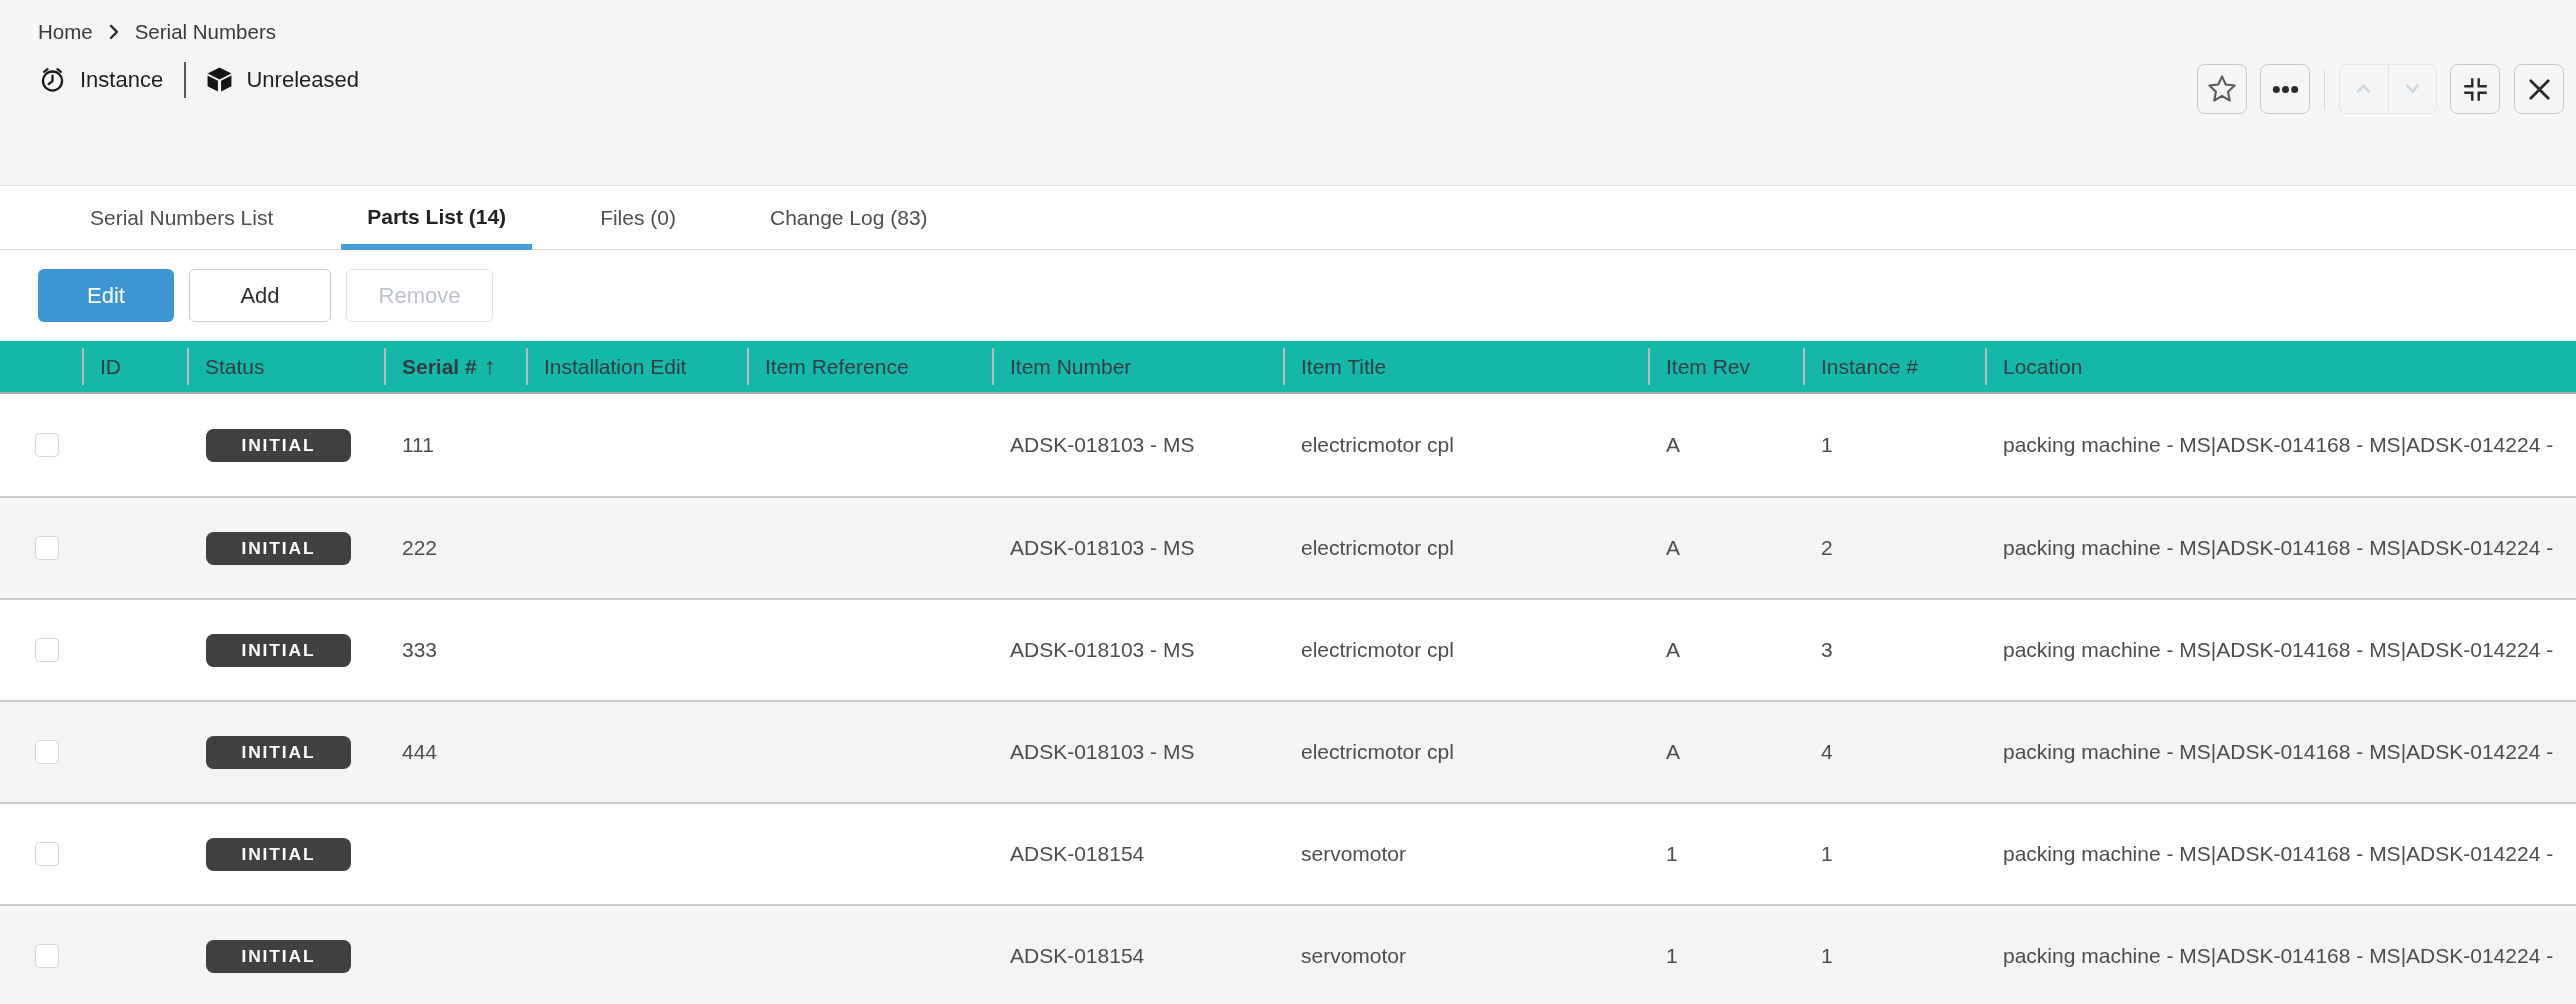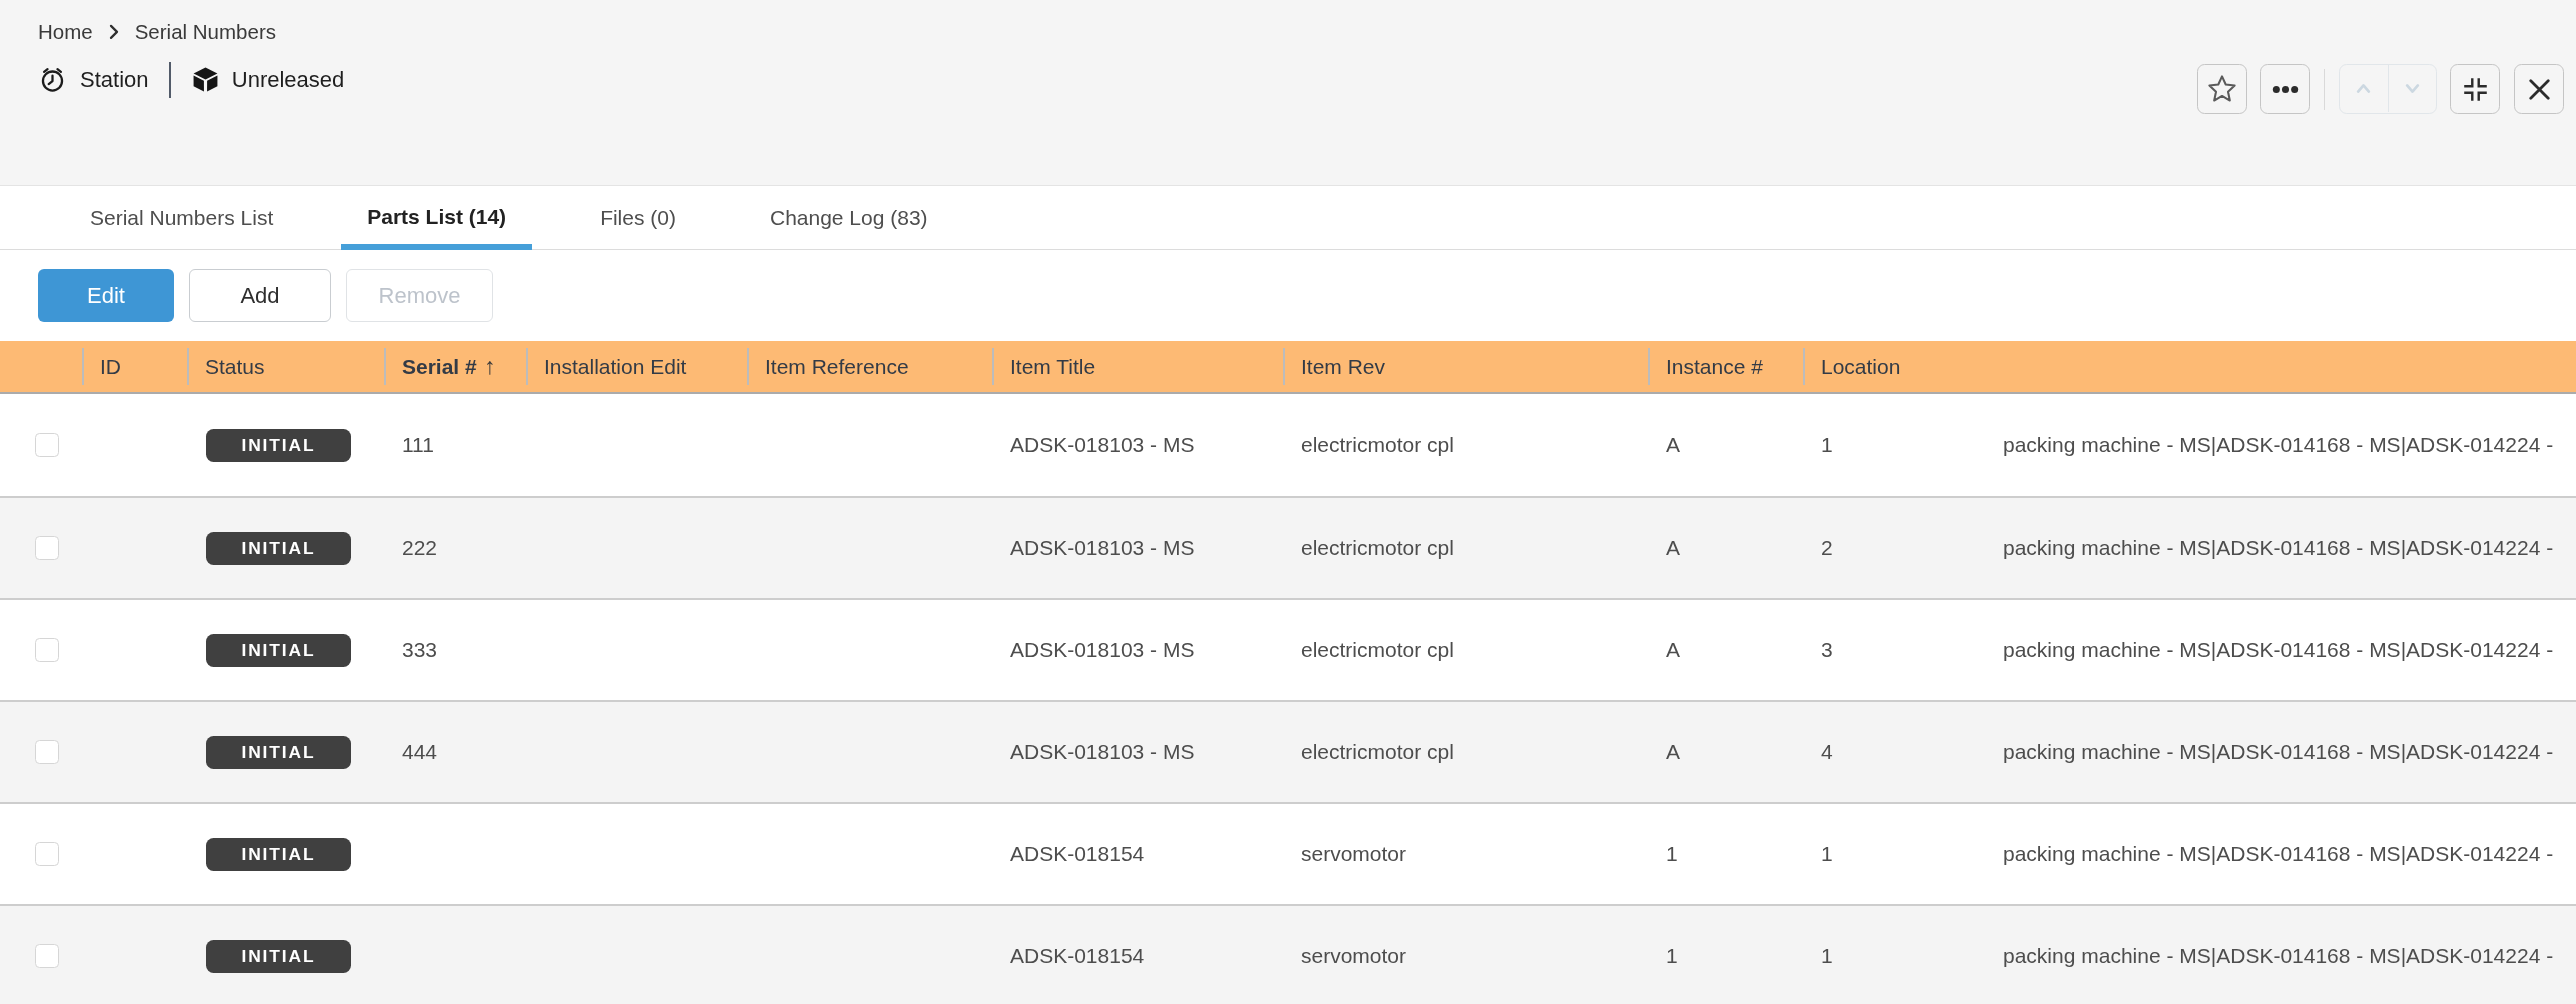--- a/index.html
+++ b/index.html
@@ -35,21 +35,21 @@
 
   
   .toolbar { height:91px; background:#ffffff; display:flex; gap:15px; padding:19px 12px 0 38px; }
   .btn { height:53px; border-radius:6px; font-size:22px; display:flex; align-items:center; justify-content:center; }
   .btn-primary { width:136px; background:#3e96d5; color:#fff; border:none; }
   .btn-secondary { width:142px; background:#fff; border:1.5px solid #c9cdd1; color:#2e2e2e; }
   .btn-disabled { width:147px; background:#fff; border:1.5px solid #e0e3e6; color:#bdc3cb; }
 
   
   .grid-row { display:grid; grid-template-columns:82px 105px 197px 142px 221px 245px 291px 365px 155px 182px 592px; }
-  .thead { height:53px; background:#fdba74; border-bottom:2.3px solid #ababab; align-items:center;
+  .thead { height:53px; background:#14b8a6; border-bottom:2.3px solid #ababab; align-items:center;
            font-size:21px; color:#333b46; }
   .th { padding-left:18px; position:relative; white-space:nowrap; height:100%; display:flex; align-items:center; gap:7.6px; }
   .th.sep::before { content:''; position:absolute; left:0; top:14%; height:72%; width:1.5px; background:#bcbcbc; }
   .th.sorted { font-weight:bold; }
   .sort-arrow { font-size:23px; font-weight:400; color:#3a3a3a; }
 
   .row { height:102px; align-items:center; font-size:21px; color:#4d4d4d; background:#ffffff; }
   .row + .row { border-top:2.3px solid #cdcdcd; }
   .row.alt { background:#f4f4f4; }
   .cell { padding-left:18px; white-space:nowrap; overflow:visible; }
@@ -77,21 +77,21 @@
 
   <div class="status-row">
     <span class="status-item">
       <span>
         <svg width="29" height="29" viewBox="0 0 38 38">
           <circle cx="19" cy="21" r="12.5" fill="none" stroke="#1c1c1c" stroke-width="3"></circle>
           <path d="M19 14 V21 L14 25" fill="none" stroke="#1c1c1c" stroke-width="3" stroke-linecap="round" stroke-linejoin="round"></path>
           <path d="M8 9 L12.5 5.5 M30 9 L25.5 5.5" fill="none" stroke="#1c1c1c" stroke-width="3" stroke-linecap="round"></path>
         </svg>
       </span>
-      <span>Station</span>
+      <span>Instance</span>
     </span>
     <span class="status-divider"></span>
     <span class="status-item">
       <span>
         <svg width="27" height="27" viewBox="0 0 34 34">
           <polygon points="17,2 32,9.5 17,17 2,9.5" fill="#151515"></polygon>
           <polygon points="2,12 15,18.5 15,32 2,25.5" fill="#151515"></polygon>
           <polygon points="32,12 19,18.5 19,32 32,25.5" fill="#151515"></polygon>
         </svg>
       </span>
@@ -169,20 +169,21 @@
 <div class="thead grid-row">
   <div class="th"></div>
   <div class="th sep">ID</div>
   <div class="th sep">Status</div>
   <div class="th sep sorted">
     <span>Serial #</span>
     <span class="sort-arrow">↑</span>
   </div>
   <div class="th sep">Installation Edit</div>
   <div class="th sep">Item Reference</div>
+  <div class="th sep">Item Number</div>
   <div class="th sep">Item Title</div>
   <div class="th sep">Item Rev</div>
   <div class="th sep">Instance #</div>
   <div class="th sep">Location</div>
 </div>
 
 <div id="tbody">
     <div class="row grid-row">
     <div class="cell cell-check">
       <div class="checkbox"></div>

